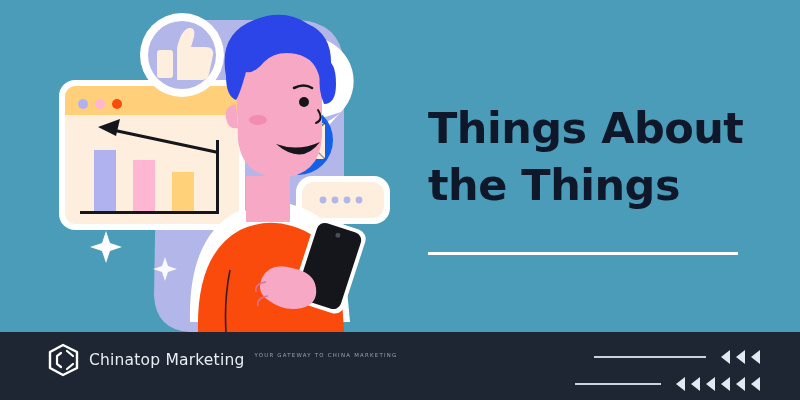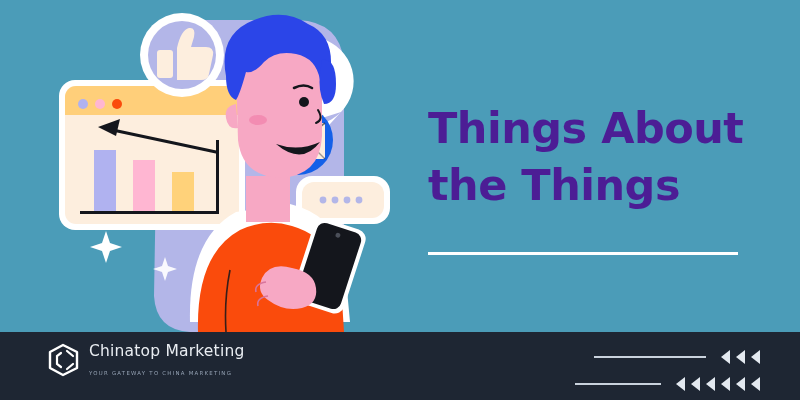--- a/index.html
+++ b/index.html
@@ -36,21 +36,21 @@
   #illustration svg { display: block; }
 
   
   #headline-block {
     position: absolute;
     left: 428px;
     top: 100px;
     width: 340px;
   }
   .headline-line {
-    color: #4c1d95;
+    color: #0f172a;
     font-family: "DejaVu Sans", sans-serif;
     font-size: 43px;
     font-weight: bold;
     letter-spacing: -0.5px;
     line-height: 57px;
     white-space: nowrap;
   }
   #title-rule {
     position: absolute;
     left: 428px;
@@ -71,21 +71,21 @@
   }
   #logo-group {
     position: absolute;
     left: 48px;
     top: 343px;
     display: flex;
     align-items: center;
     gap: 9px;
   }
   #logo-mark { width: 32px; height: 34px; }
-  #logo-text-block { display: flex; flex-direction: column; gap: 10px; }
+  #logo-text-block { display: flex; flex-direction: row; gap: 10px; }
   #logo-wordmark {
     color: #e9edf2;
     font-family: "DejaVu Sans", sans-serif;
     font-size: 15.5px;
     font-weight: normal;
     letter-spacing: 0.2px;
     line-height: 17px;
     white-space: nowrap;
   }
   #logo-tagline {

